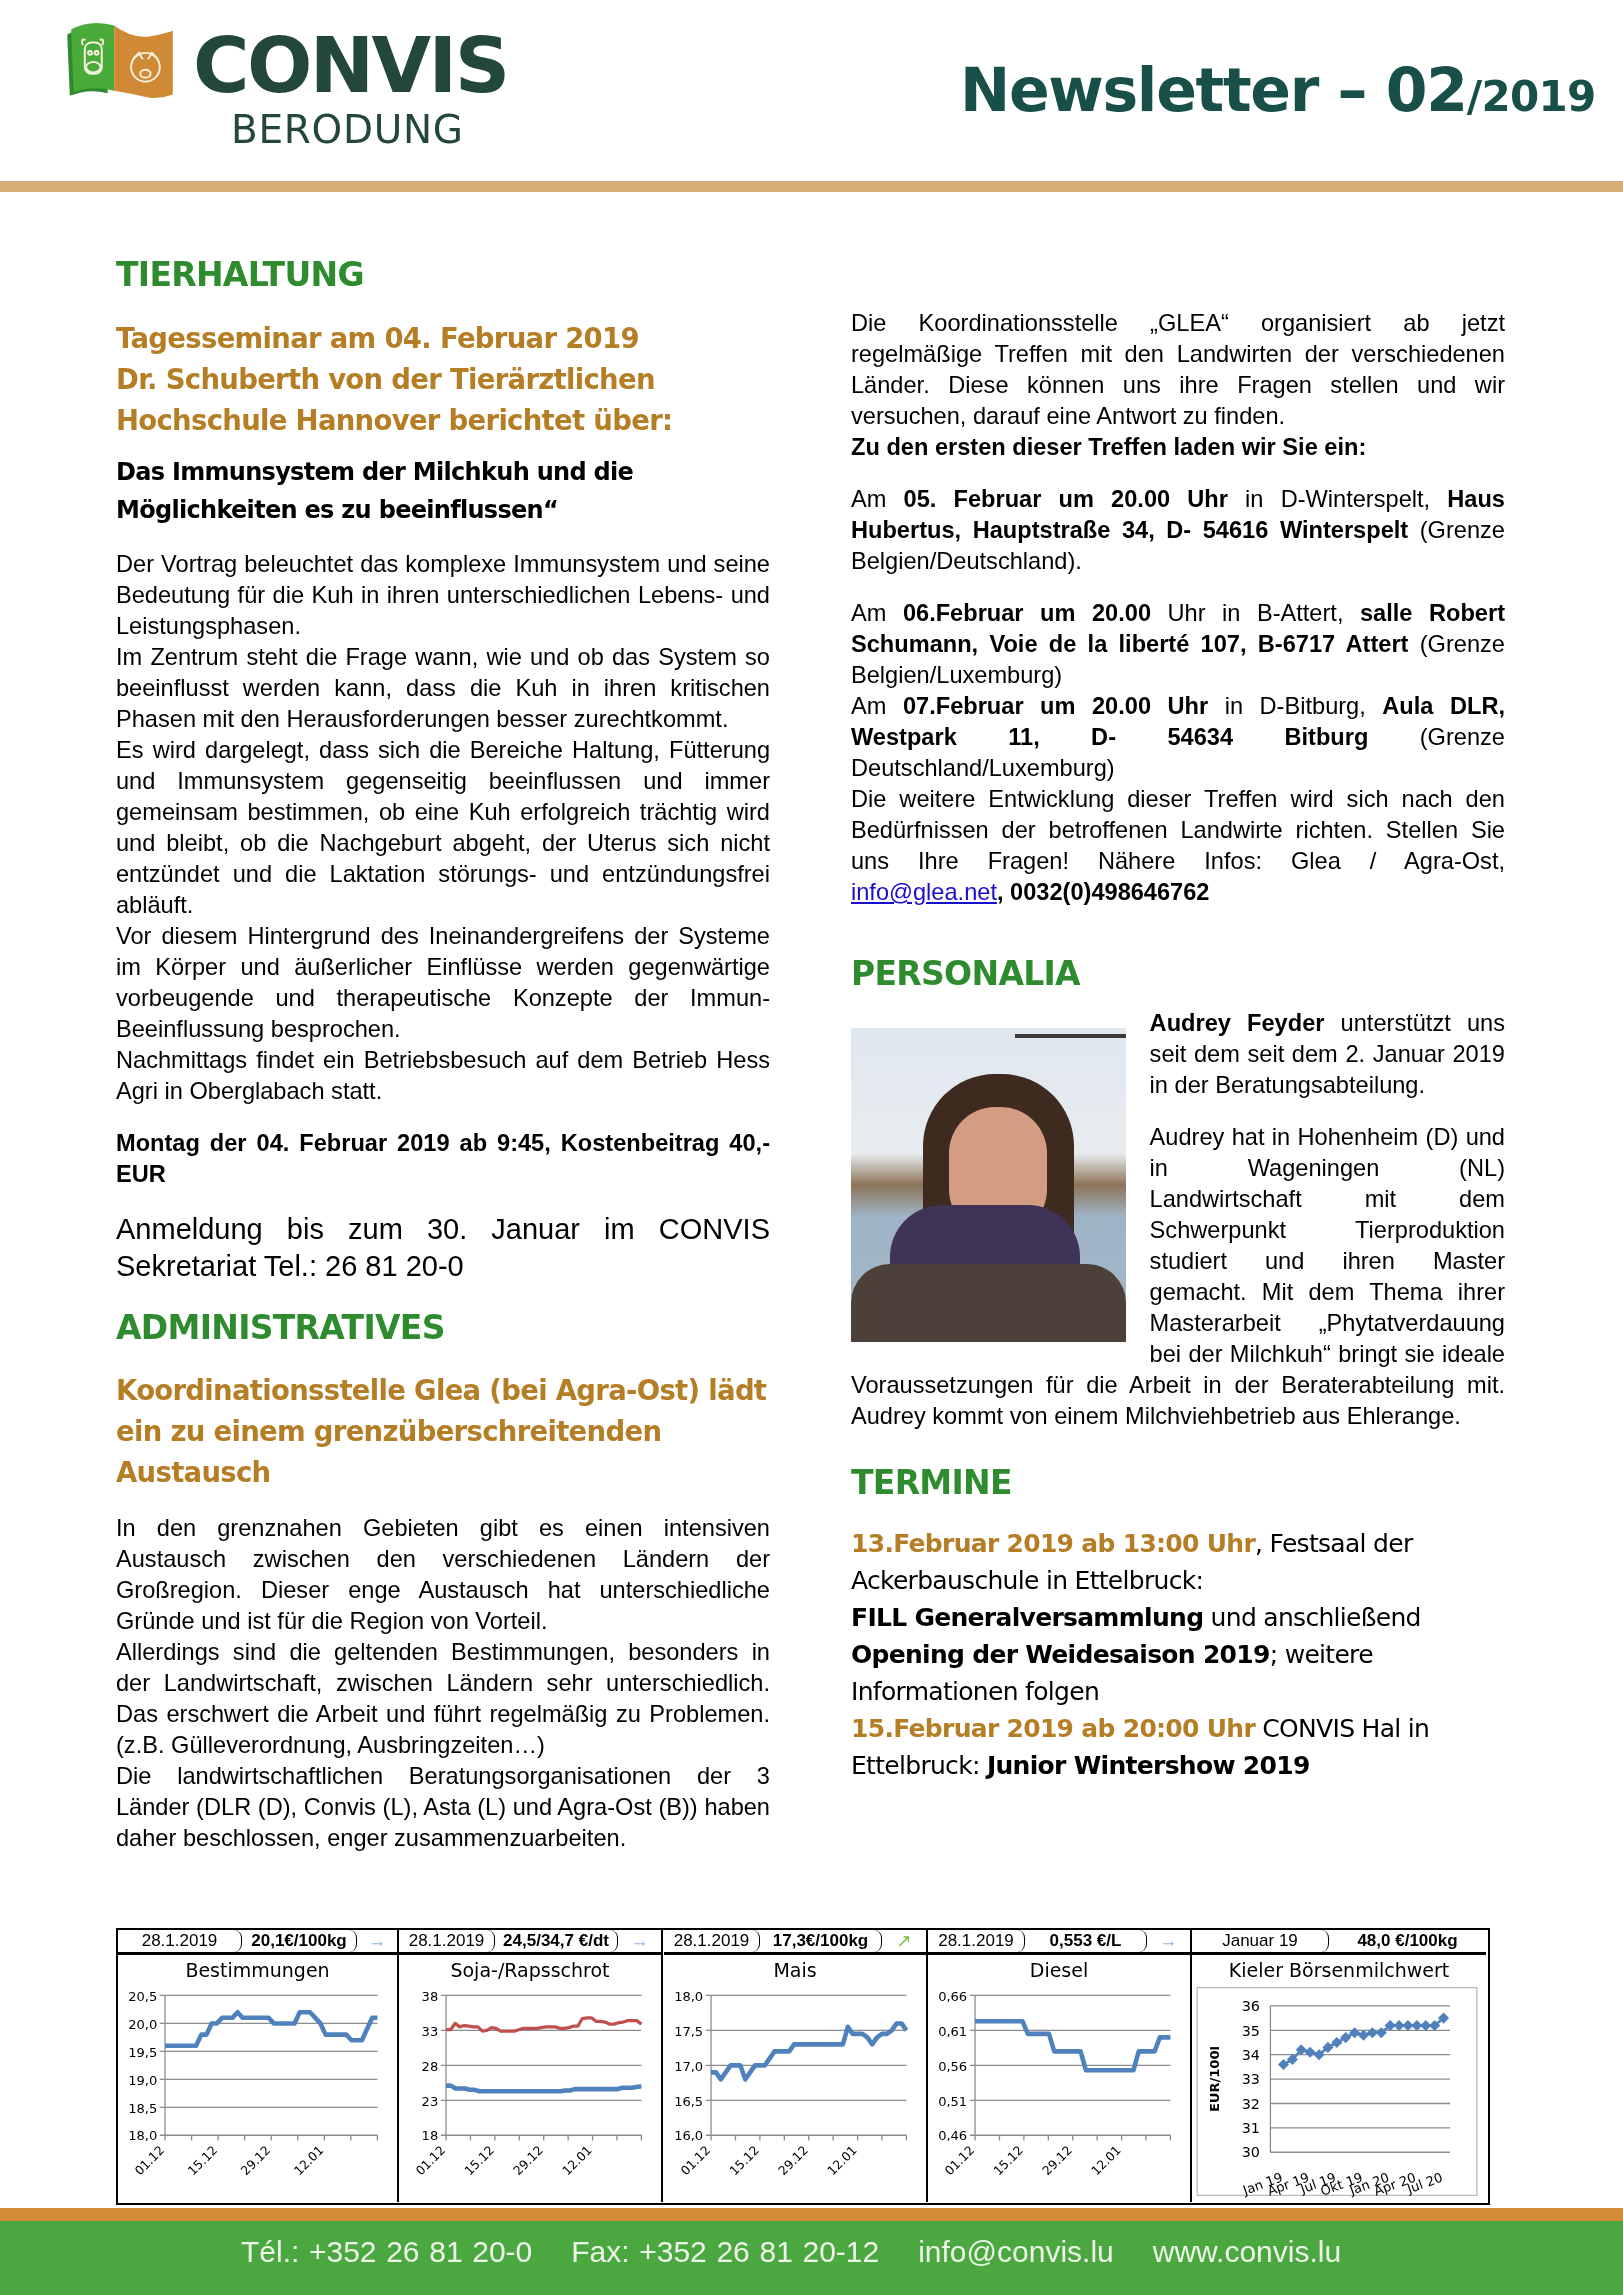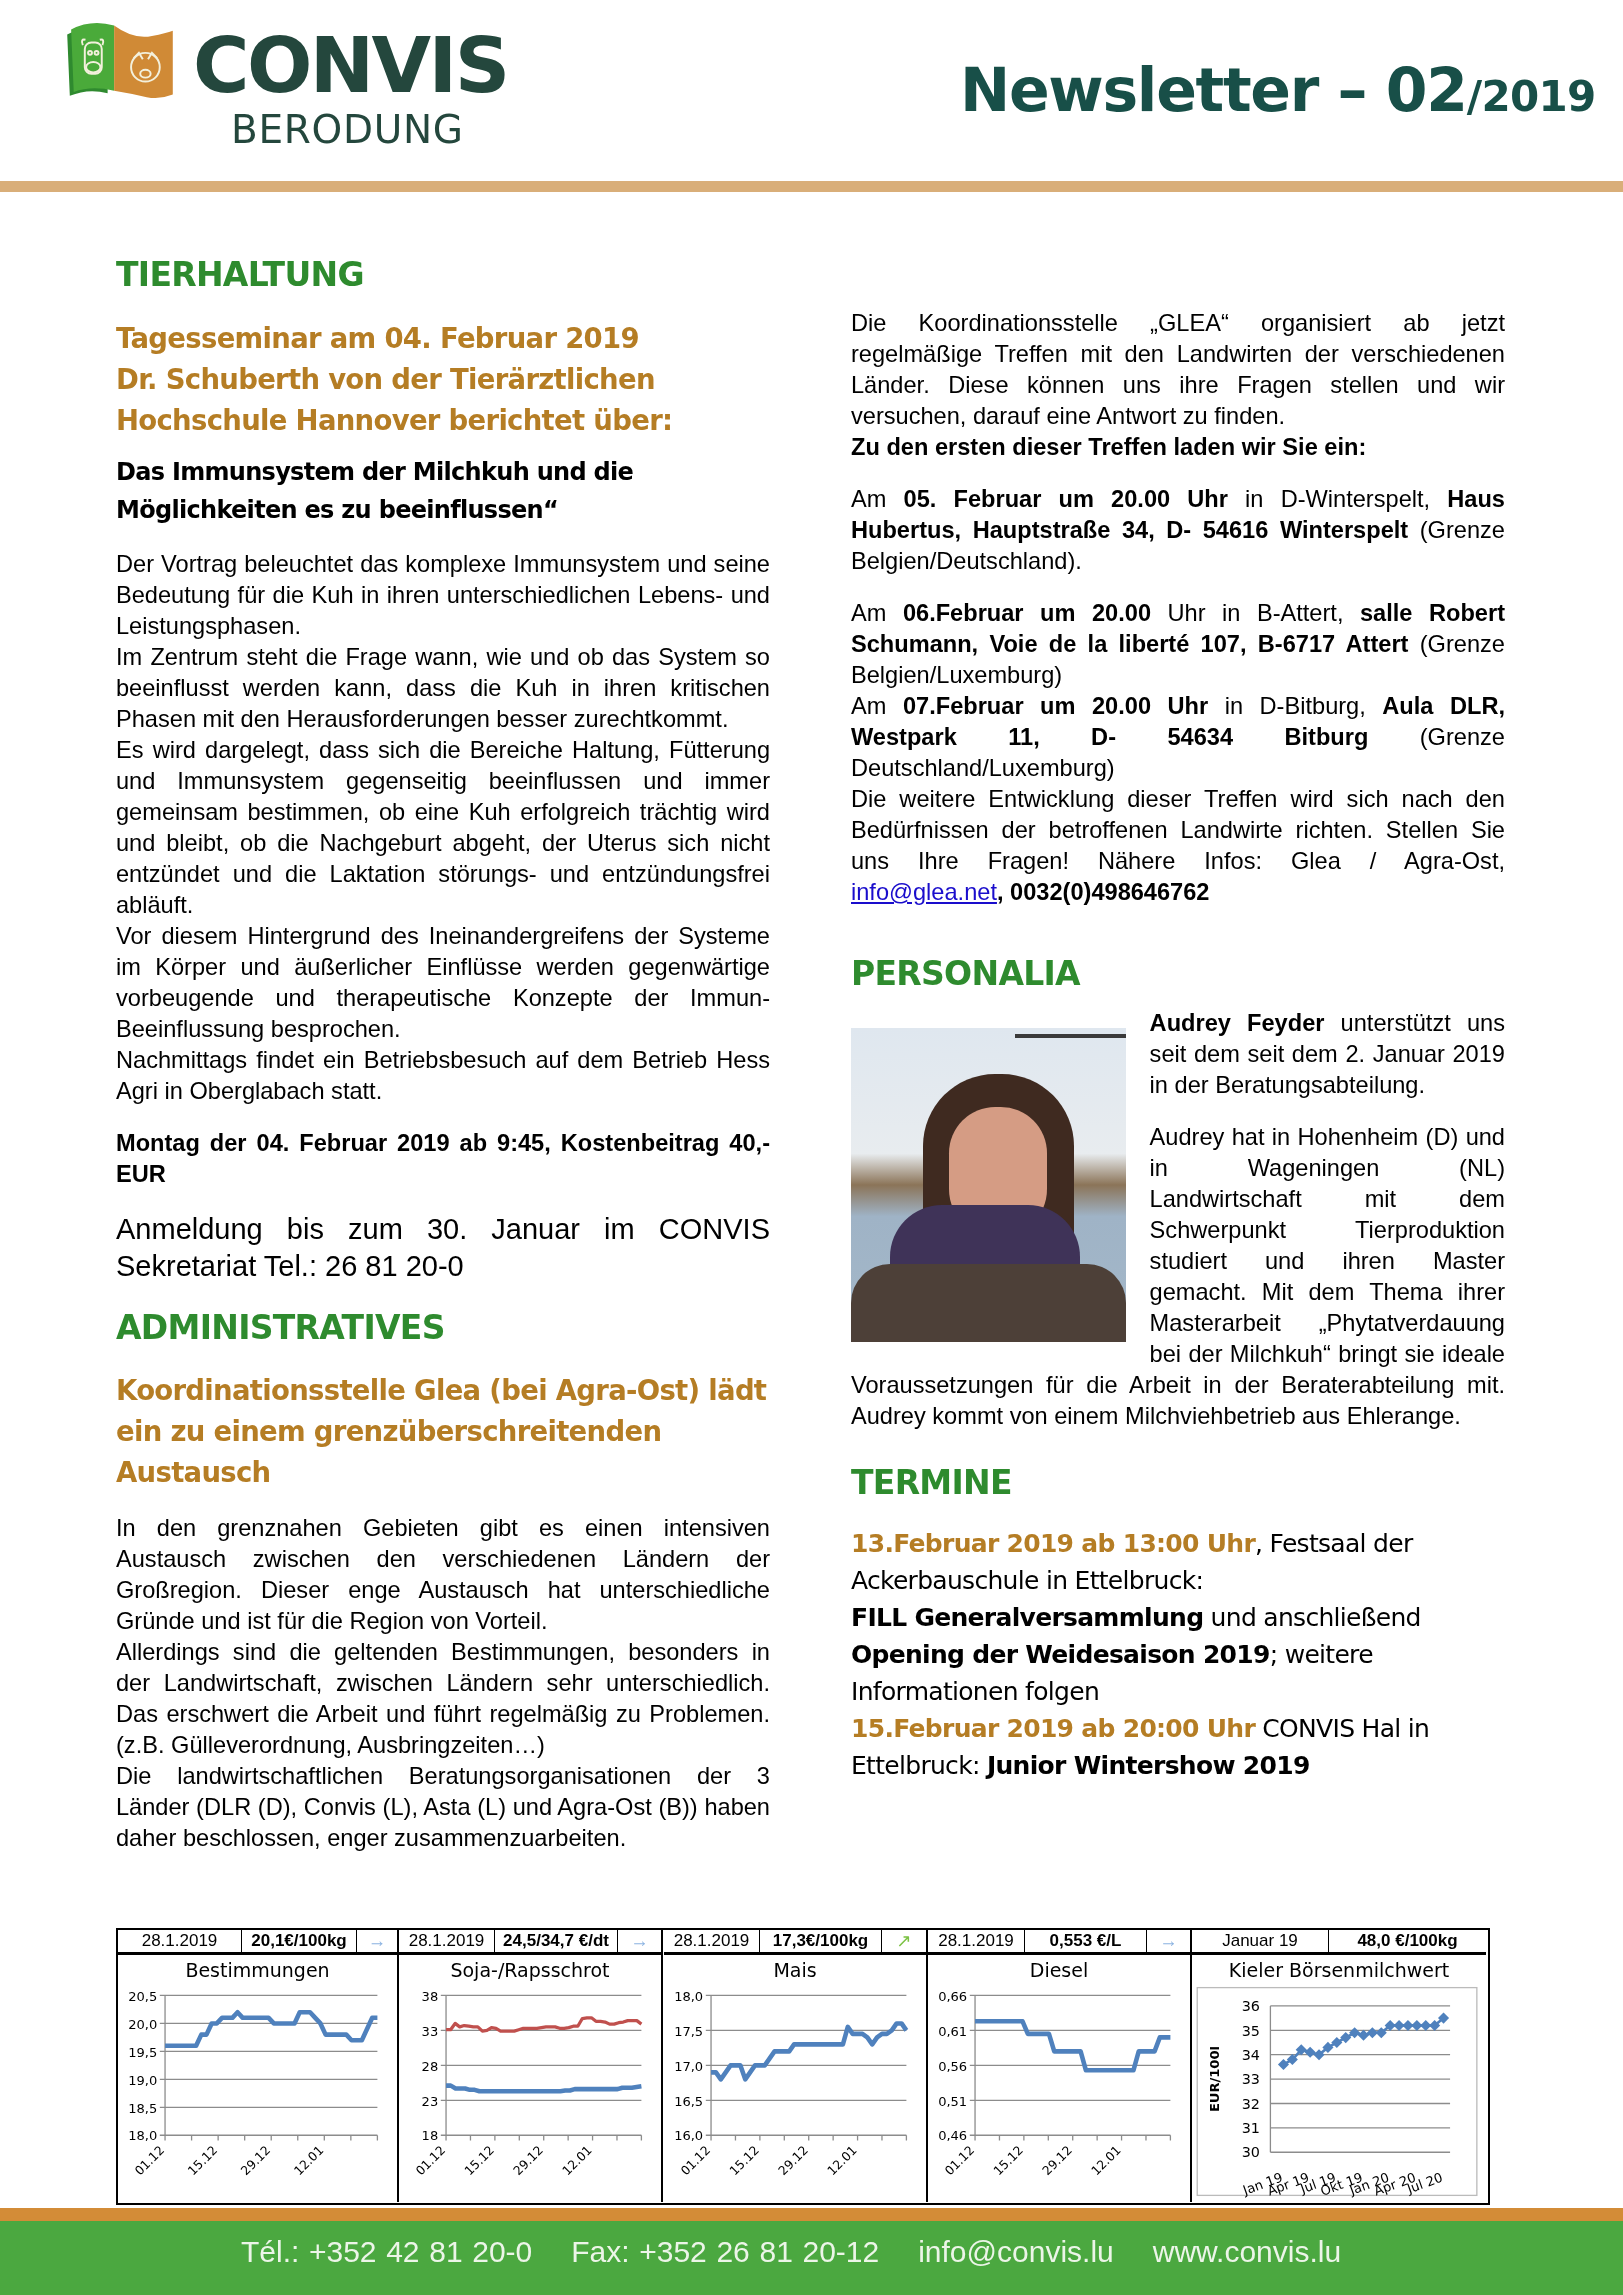--- a/index.html
+++ b/index.html
@@ -40,21 +40,21 @@
 
   .termine-line { font-family: "DejaVu Sans", sans-serif; font-size: 25px; line-height: 37px; letter-spacing: -0.7px; }
   .termine-line .date { color: #b57d24; font-weight: bold; }
   .termine-line b { font-weight: bold; }
 
   
   .prices { position: absolute; left: 116px; top: 1928px; width: 1374px; height: 277px; border: 2.6px solid #000; }
   .pcol { position: absolute; top: 0; height: 272px; border-right: 2px solid #000; }
   .pcol:last-child { border-right: none; }
   .phead { position: absolute; left: 0; top: 0; right: 0; height: 25px; border-bottom: 3.3px solid #000; display: flex; font-size: 17px; font-family: "Liberation Sans", sans-serif; }
-  .phead > div { border-right: 1.3px solid #000; display: flex; align-items: center; justify-content: center; }
+  .phead > div { border-right: 1.3px solid #000; display: flex; align-items: center; justify-content: center; border-radius: 8px; }
   .phead > div:last-child { border-right: none; }
   .phead .val { font-weight: bold; }
   .arrow-flat { color: #8db4e2; font-size: 18.3px; }
   .arrow-up { color: #7cc244; font-size: 18.3px; }
   .ptitle { position: absolute; left: 0; right: 0; top: 29px; text-align: center; font-family: "DejaVu Sans", sans-serif; font-size: 19px; }
   .pchart { position: absolute; left: 0; top: 51px; }
   .pchart text { font-family: "DejaVu Sans", sans-serif; }
 
   
   .foot-orange { position: absolute; left: 0; top: 2208px; width: 1623px; height: 13px; background: #d38c37; }
@@ -362,15 +362,15 @@
         <rect x="351.77777777777777" y="61.86666666666656" width="12" height="12" fill="#4f81bd" transform="rotate(45 357.77777777777777 67.86666666666656)"></rect>
         <rect x="365.3888888888889" y="61.86666666666656" width="12" height="12" fill="#4f81bd" transform="rotate(45 371.3888888888889 67.86666666666656)"></rect>
         <rect x="379" y="50.666666666666686" width="12" height="12" fill="#4f81bd" transform="rotate(45 385 56.666666666666686)"></rect>
       </svg>
   </div>
 </div>
 
 <div class="foot-orange"></div>
 <div class="foot-green"></div>
 <div class="foot-text">
-  <span>Tél.: +352 42 81 20-0</span><span>Fax: +352 26 81 20-12</span><span>info@convis.lu</span><span>www.convis.lu</span>
+  <span>Tél.: +352 26 81 20-0</span><span>Fax: +352 26 81 20-12</span><span>info@convis.lu</span><span>www.convis.lu</span>
 </div>
 
 
 </body></html>

